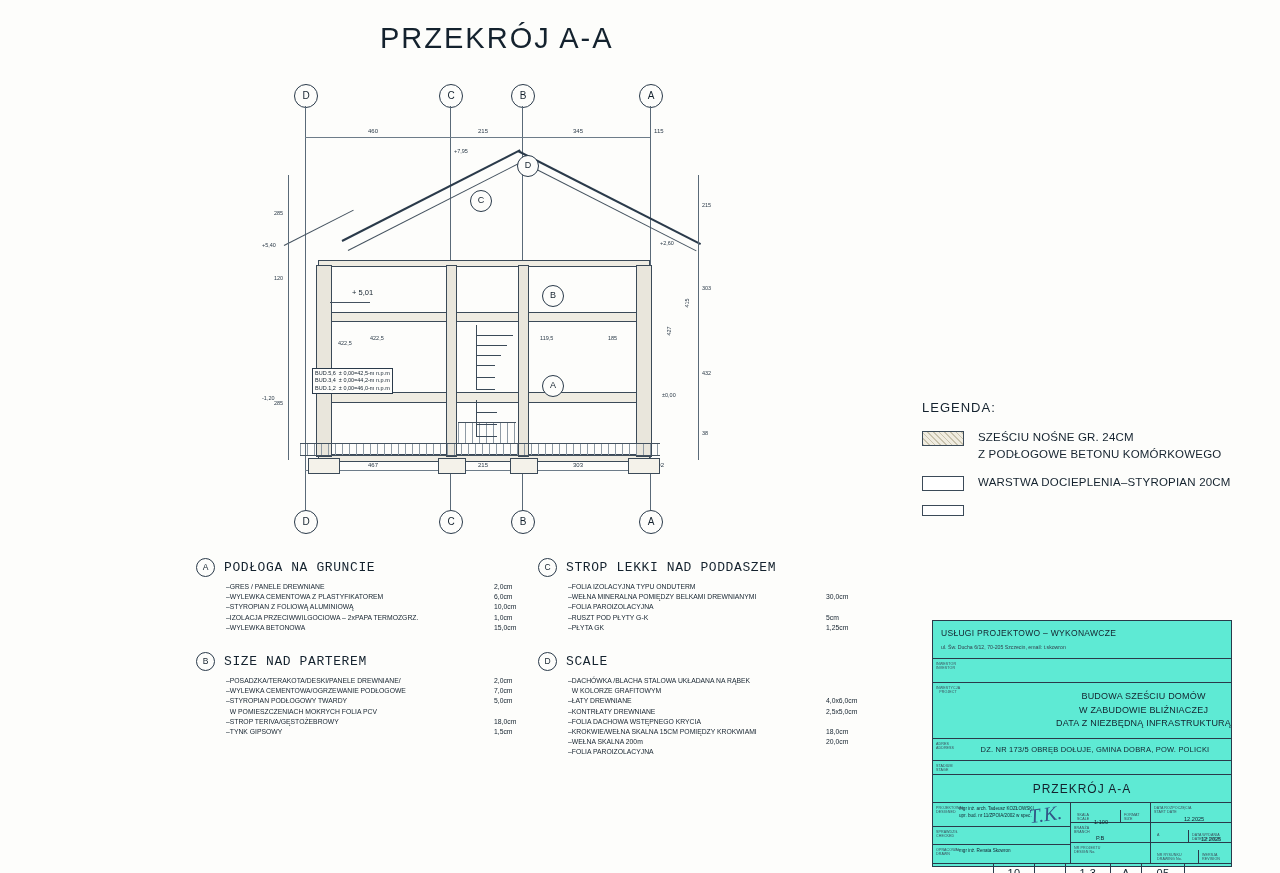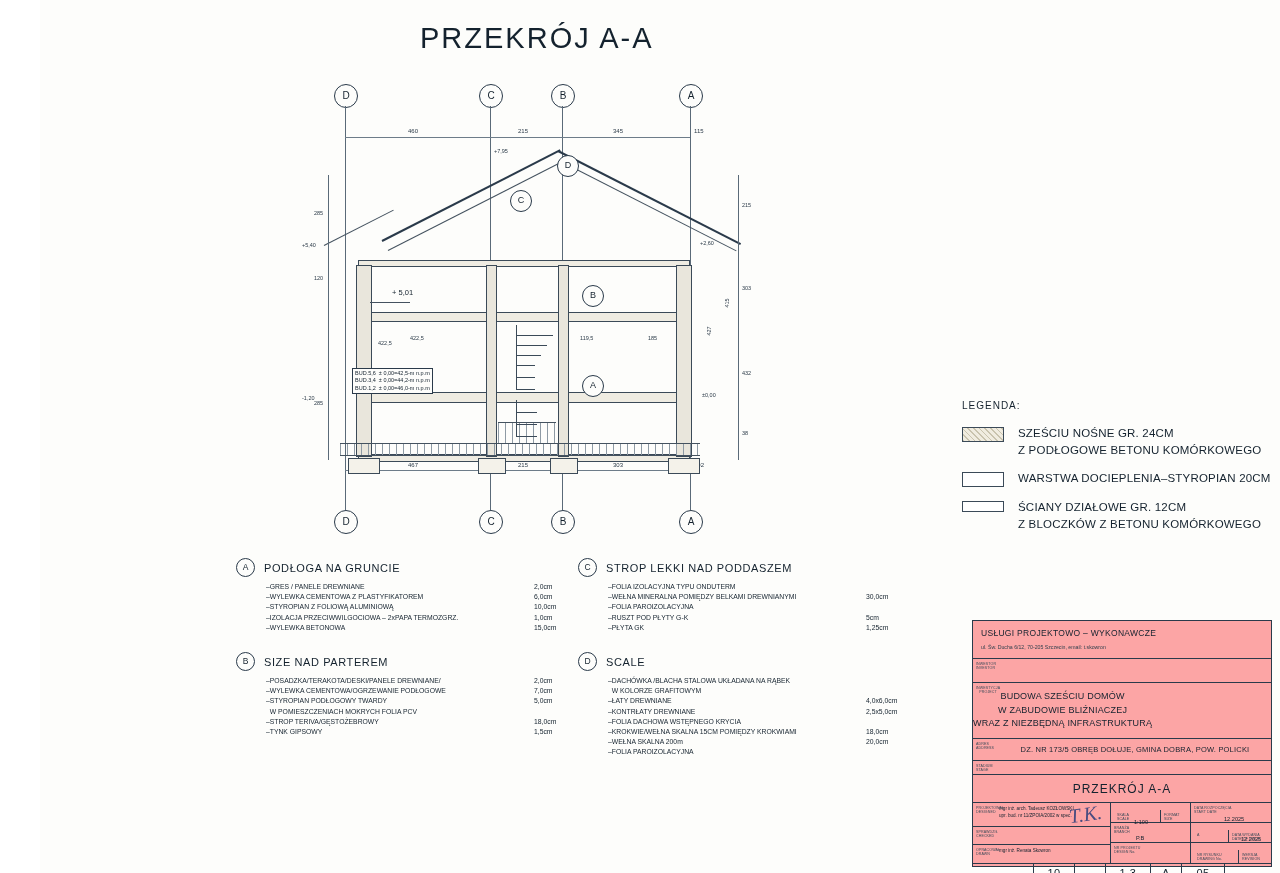--- a/index.html
+++ b/index.html
@@ -12,21 +12,20 @@
     height: 873px;
     position: relative;
     font-family: "Liberation Sans", sans-serif;
     color: #1a2230;
     overflow: hidden;
   }
   .sheet {
     position: absolute;
     inset: 0;
     background: #fdfdfb;
-    margin-left: 40px;
   }
 
   
   .main-title {
     position: absolute;
     left: 380px;
     top: 22px;
     font-size: 29px;
     letter-spacing: 2px;
     color: #14222e;
@@ -143,21 +142,21 @@
   }
 
   
   .legend {
     position: absolute;
     left: 922px;
     top: 400px;
     width: 330px;
   }
   .legend-title {
-    font-size: 10px;
+    font-size: 13px;
     letter-spacing: 1px;
     color: #14222e;
     margin-bottom: 14px;
   }
   .legend-row {
     display: flex;
     align-items: flex-start;
     margin-bottom: 12px;
   }
   .legend-swatch {
@@ -209,22 +208,23 @@
     height: 17px;
     border: 1px solid #2a3a4a;
     border-radius: 50%;
     font-size: 8.5px;
     line-height: 16px;
     text-align: center;
     margin-right: 9px;
     color: #14222e;
   }
   .note-title {
-    font-size: 11px;
+    font-size: 13px;
     letter-spacing: .6px;
+    font-family: Liberation Mono, monospace;
   }
   .note-list {
     margin: 0;
     padding: 0 0 0 30px;
     list-style: none;
   }
   .note-list li {
     display: flex;
     justify-content: space-between;
     font-size: 6.8px;
@@ -235,21 +235,21 @@
   .note-list li span.v { min-width: 42px; text-align: left;}
 
   
   .titleblock {
     position: absolute;
     left: 932px;
     top: 620px;
     width: 298px;
     height: 245px;
     border: 1px solid #2a3a4a;
-    background: #fca5a5;
+    background: #5eead4;
     font-size: 6px;
     color: #14222e;
   }
   .tb-row {
     border-bottom: 1px solid #2a3a4a;
     position: relative;
     box-sizing: border-box;
   }
   .tb-company {
     height: 38px;
@@ -266,21 +266,21 @@
     color: #3b4a58;
     letter-spacing: .1px;
   }
   .tb-invest {
     height: 24px;
   }
   .tb-obj {
     height: 56px;
     display: flex;
     align-items: center;
-    justify-content: flex-start;
+    justify-content: flex-end;
     text-align: center;
   }
   .tb-obj .lines {
     font-size: 9px;
     line-height: 1.5;
     letter-spacing: .2px;
   }
   .tb-plot {
     height: 22px;
     display: flex;
@@ -465,24 +465,20 @@
 
     <div class="legend-row">
       <div class="legend-swatch sw-insul"></div>
       <div class="legend-text">
         <div>WARSTWA DOCIEPLENIA–STYROPIAN 20CM</div>
       </div>
     </div>
 
     <div class="legend-row">
       <div class="legend-swatch sw-partition"></div>
-      <div class="legend-text">
-        <div>ŚCIANY DZIAŁOWE GR. 12CM</div>
-        <div>Z BLOCZKÓW Z BETONU KOMÓRKOWEGO</div>
-      </div>
     </div>
   </div>
 
   <div class="notes">
 
     <div class="note-block" style="left:0px; top:0px; width:340px;">
       <div class="note-head">
         <div class="note-bubble">A</div>
         <div class="note-title">PODŁOGA NA GRUNCIE</div>
       </div>
@@ -555,21 +551,21 @@
 INVESTOR</div>
       <div style="padding:8px 0 0 40px; font-size:6px;"></div>
     </div>
 
     <div class="tb-row tb-obj">
       <div class="tb-label" style="white-space:pre;">INWESTYCJA
 PROJECT</div>
       <div class="lines">
         <div>BUDOWA SZEŚCIU DOMÓW</div>
         <div>W ZABUDOWIE BLIŹNIACZEJ</div>
-        <div>WRAZ Z NIEZBĘDNĄ INFRASTRUKTURĄ</div>
+        <div>DATA Z NIEZBĘDNĄ INFRASTRUKTURĄ</div>
       </div>
     </div>
 
     <div class="tb-row tb-plot">
       <div class="tb-label" style="white-space:pre;">ADRES
 ADDRESS</div>
       <div style="padding-left:26px;">DZ. NR 173/5  OBRĘB DOŁUJE, GMINA DOBRA, POW. POLICKI</div>
     </div>
 
     <div class="tb-row tb-stage">

